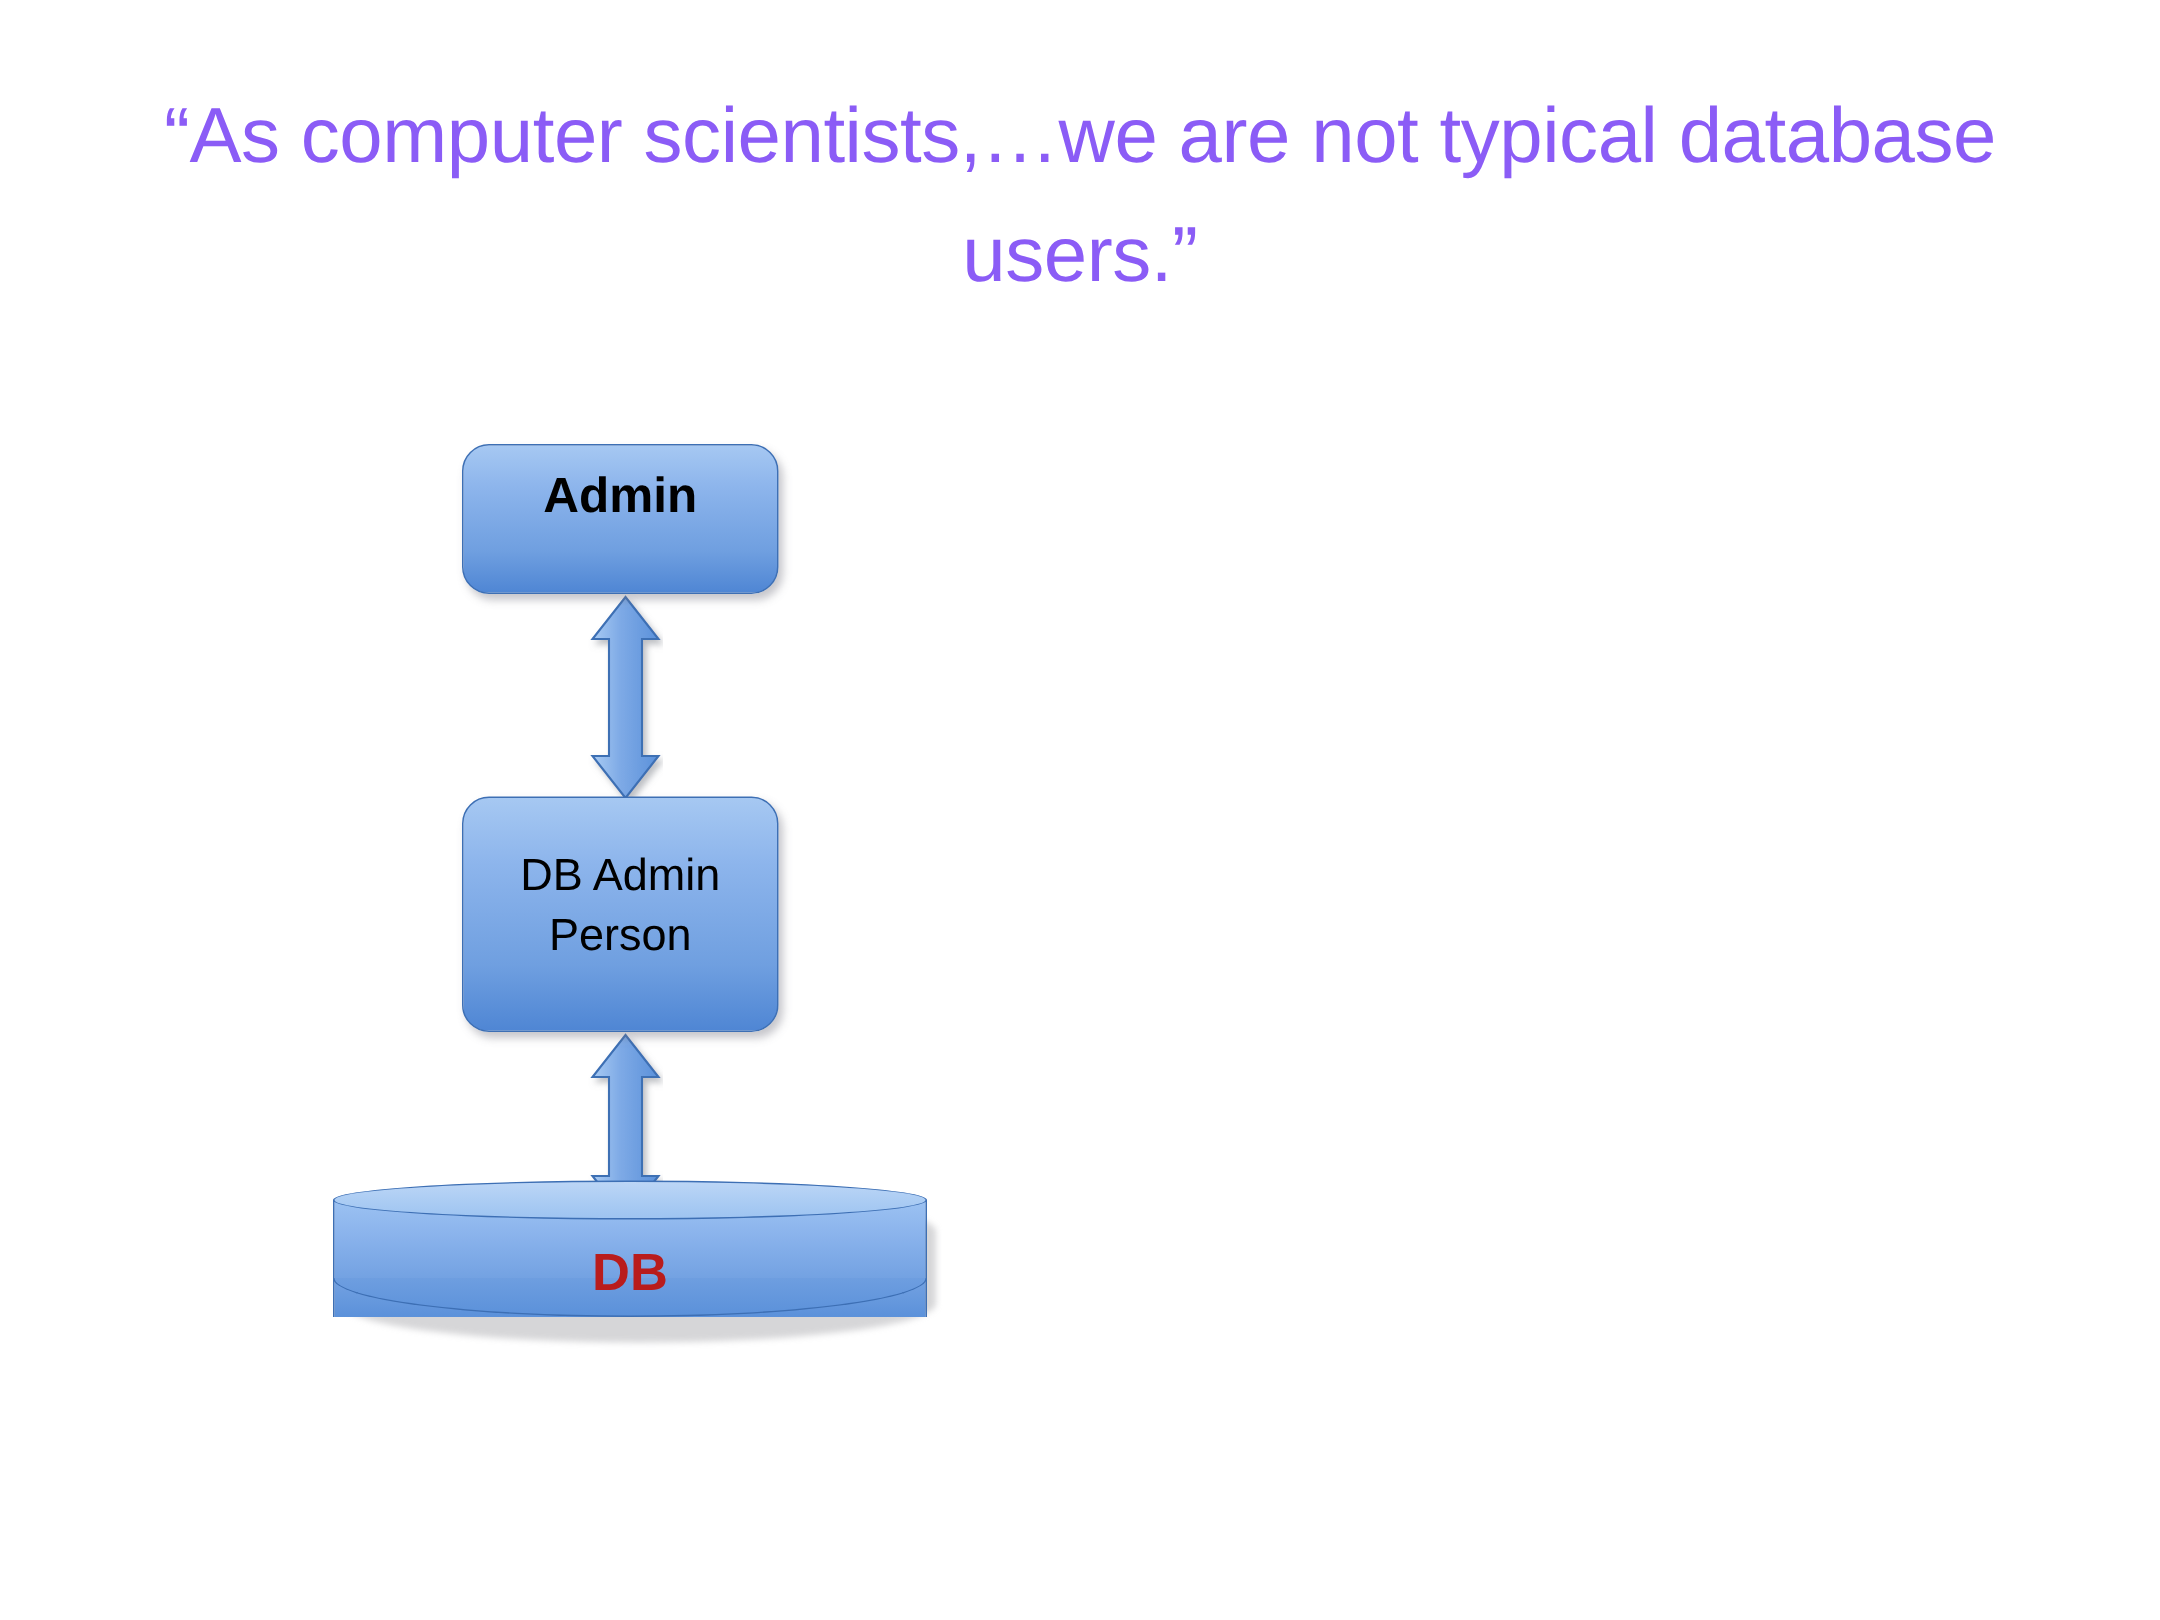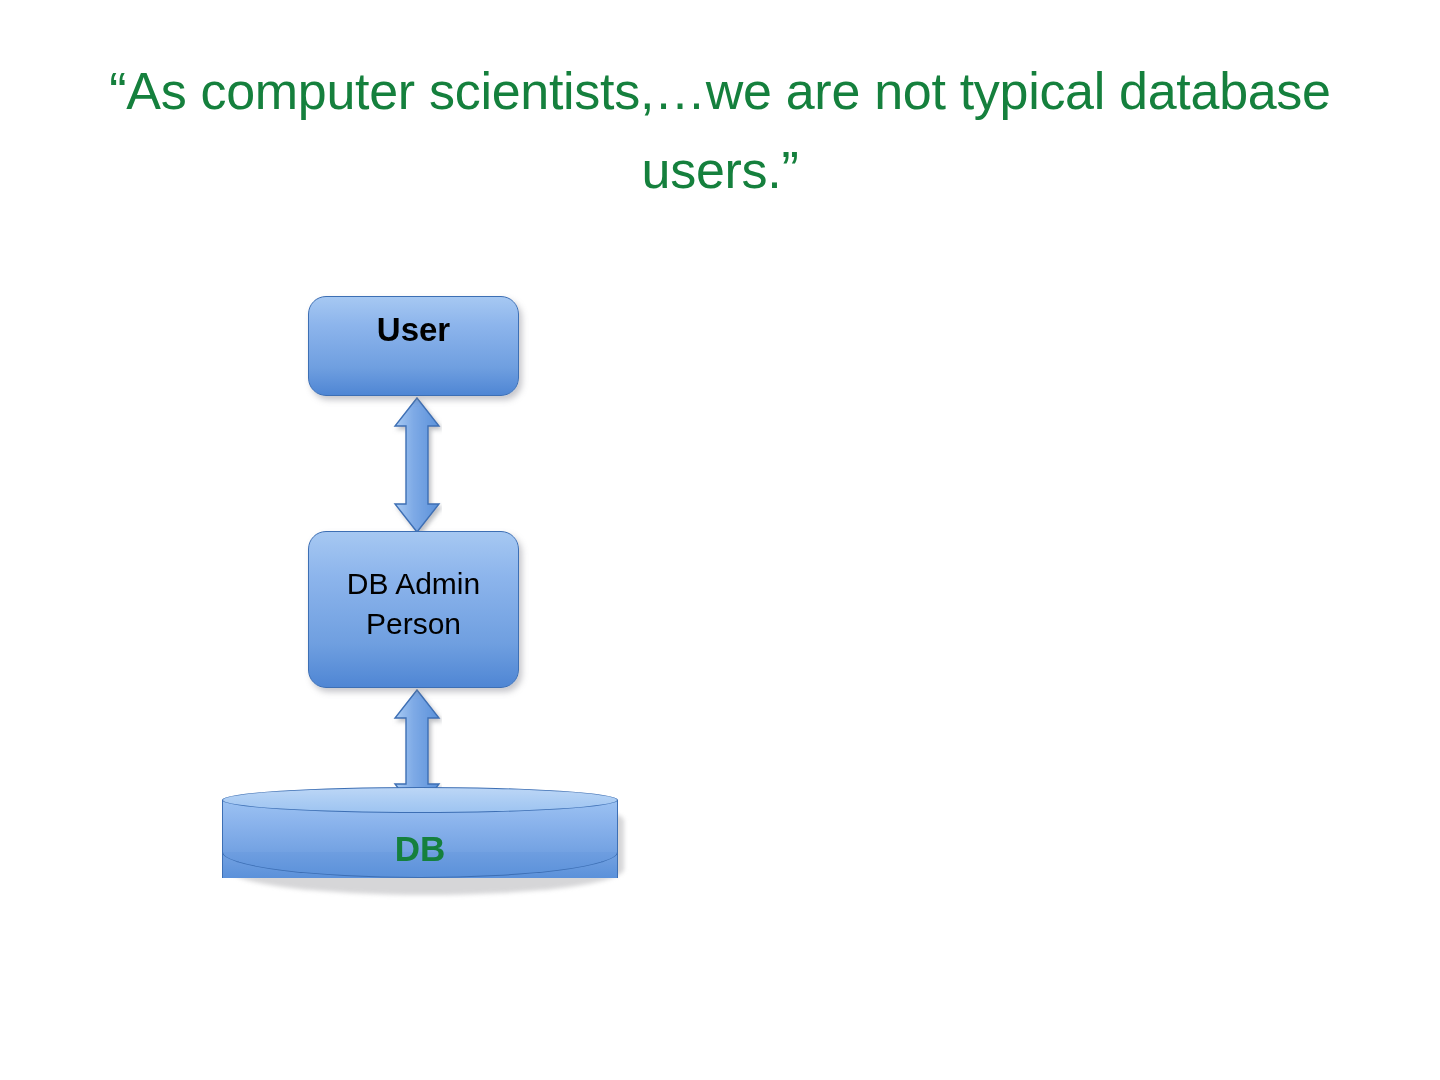--- a/index.html
+++ b/index.html
@@ -23,21 +23,21 @@
 
   
   #slide-title {
     position: absolute;
     left: 96px;
     top: 52px;
     width: 1248px;
     text-align: center;
     font-size: 52px;
     line-height: 1.52;
-    color: #15803d;
+    color: #8b5cf6;
     font-weight: 400;
     letter-spacing: -0.3px;
     white-space: pre-wrap;
   }
 
   
   #diagram {
     position: absolute;
     left: 0;
     top: 0;
@@ -143,21 +143,21 @@
     background: linear-gradient(to bottom, #bcd6f6 0%, #a9cbf3 60%, #9ec4f1 100%);
   }
   #node-db .cyl-text {
     position: absolute;
     left: 0;
     top: 42px;
     width: 396px;
     text-align: center;
     font-size: 35px;
     font-weight: 700;
-    color: #15803d;
+    color: #b91c1c;
   }
 
   
   .arrow-connector {
     position: absolute;
     z-index: 2;
   }
   #arrow-user-dbadmin {
     left: 392px;
     top: 396px;
@@ -206,21 +206,21 @@
           </linearGradient>
           <filter id="arrShadB" x="-45%" y="-12%" width="200%" height="135%">
             <feDropShadow dx="2.5" dy="3" stdDeviation="2" flood-color="#7d8189" flood-opacity="0.5"></feDropShadow>
           </filter>
         </defs>
         <polygon points="25,2 47,30 36,30 36,96 47,96 25,124 3,96 14,96 14,30 3,30" fill="url(#arrGradB)" stroke="#3d6fb4" stroke-width="1.4" filter="url(#arrShadB)"></polygon>
       </svg>
     </div>
 
     <div class="node-box" id="node-user">
-      <span class="node-label">User</span>
+      <span class="node-label">Admin</span>
     </div>
 
     <div class="node-box" id="node-dbadmin">
       <span class="node-label">DB Admin
 Person</span>
     </div>
 
     <div id="node-db">
       <div class="cyl-shadow"></div>
       <div class="cyl-body"></div>

